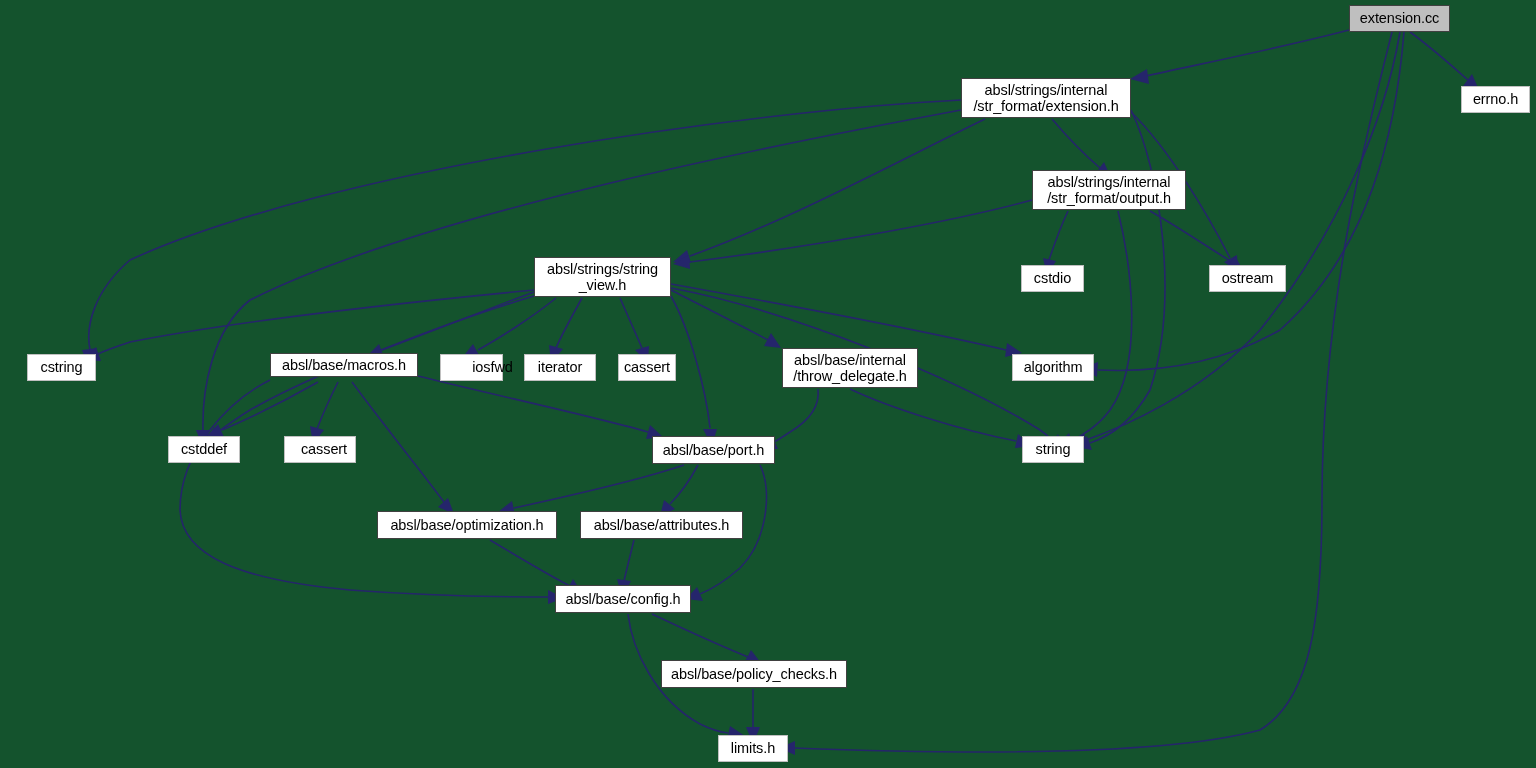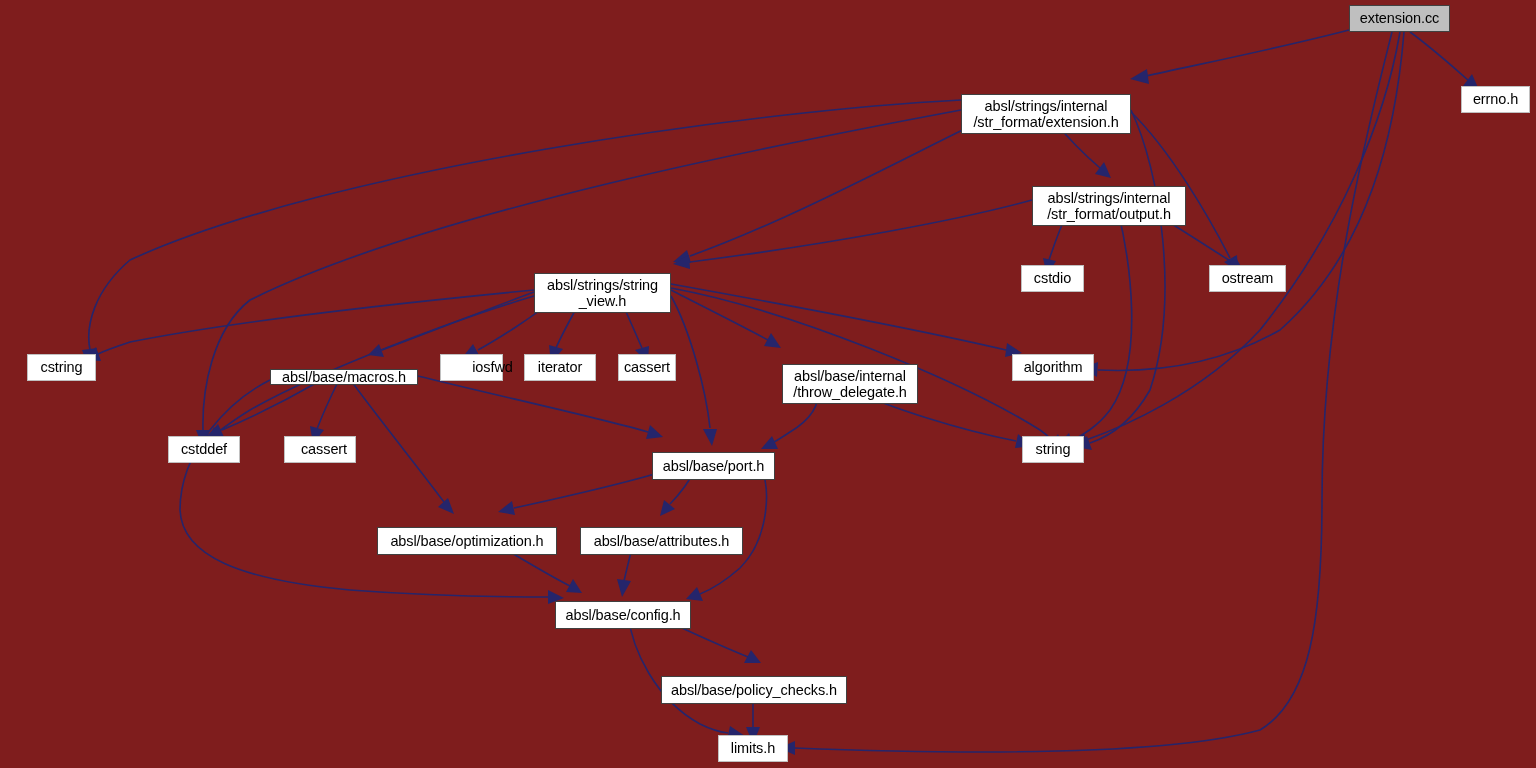--- a/index.html
+++ b/index.html
@@ -4,21 +4,21 @@
 <style>
   html, body {
     margin: 0;
     padding: 0;
     background: #ffffff;
   }
   #graph-root {
     position: relative;
     width: 1536px;
     height: 768px;
-    background: #7f1d1d;
+    background: #14532d;
     font-family: "Liberation Sans", sans-serif;
     overflow: hidden;
   }
   svg.graph-canvas {
     position: absolute;
     top: 0;
     left: 0;
     width: 1536px;
     height: 768px;
   }
@@ -41,21 +41,20 @@
     line-height: 1.12;
     white-space: pre;
     color: #000000;
     font-size: 14.5px;
     letter-spacing: -0.1px;
     background: #ffffff;
     border: 1px solid #c0c0c0;
   }
   .node-box.strong {
     border: 1.6px solid #404040;
-    margin-top: 16px;
   }
   .node-box.current {
     border: 1.6px solid #404040;
     background: #bfbfbf;
   }
 </style>
 </head>
 <body>
 
 <div id="graph-root">
@@ -190,21 +189,21 @@
       <div class="node-box" style="left: 1461px; top: 86px; width: 69px; height: 27px;">errno.h</div>
       <div class="node-box strong" style="left: 961px; top: 78px; width: 170px; height: 40px;">absl/strings/internal
 /str_format/extension.h</div>
       <div class="node-box strong" style="left: 1032px; top: 170px; width: 154px; height: 40px;">absl/strings/internal
 /str_format/output.h</div>
       <div class="node-box strong" style="left: 534px; top: 257px; width: 137px; height: 40px;">absl/strings/string
 _view.h</div>
       <div class="node-box" style="left: 1021px; top: 265px; width: 63px; height: 27px;">cstdio</div>
       <div class="node-box" style="left: 1209px; top: 265px; width: 77px; height: 27px; text-align: center;">ostream</div>
       <div class="node-box" style="left: 27px; top: 354px; width: 69px; height: 27px;">cstring</div>
-      <div class="node-box strong" style="left: 270px; top: 353px; width: 148px; height: 16px;">absl/base/macros.h</div>
+      <div class="node-box strong" style="left: 270px; top: 353px; width: 148px; height: 24px;">absl/base/macros.h</div>
       <div class="node-box" style="left: 440px; top: 354px; width: 63px; height: 27px; padding-left: 42px;">iosfwd</div>
       <div class="node-box" style="left: 524px; top: 354px; width: 72px; height: 27px;">iterator</div>
       <div class="node-box" style="left: 618px; top: 354px; width: 58px; height: 27px;">cassert</div>
       <div class="node-box strong" style="left: 782px; top: 348px; width: 136px; height: 40px;">absl/base/internal
 /throw_delegate.h</div>
       <div class="node-box" style="left: 1012px; top: 354px; width: 82px; height: 27px;">algorithm</div>
       <div class="node-box" style="left: 168px; top: 436px; width: 72px; height: 27px;">cstddef</div>
       <div class="node-box" style="left: 284px; top: 436px; width: 72px; height: 27px; padding-left: 8px;">cassert</div>
       <div class="node-box strong" style="left: 652px; top: 436px; width: 123px; height: 28px;">absl/base/port.h</div>
       <div class="node-box" style="left: 1022px; top: 436px; width: 62px; height: 27px;">string</div>

